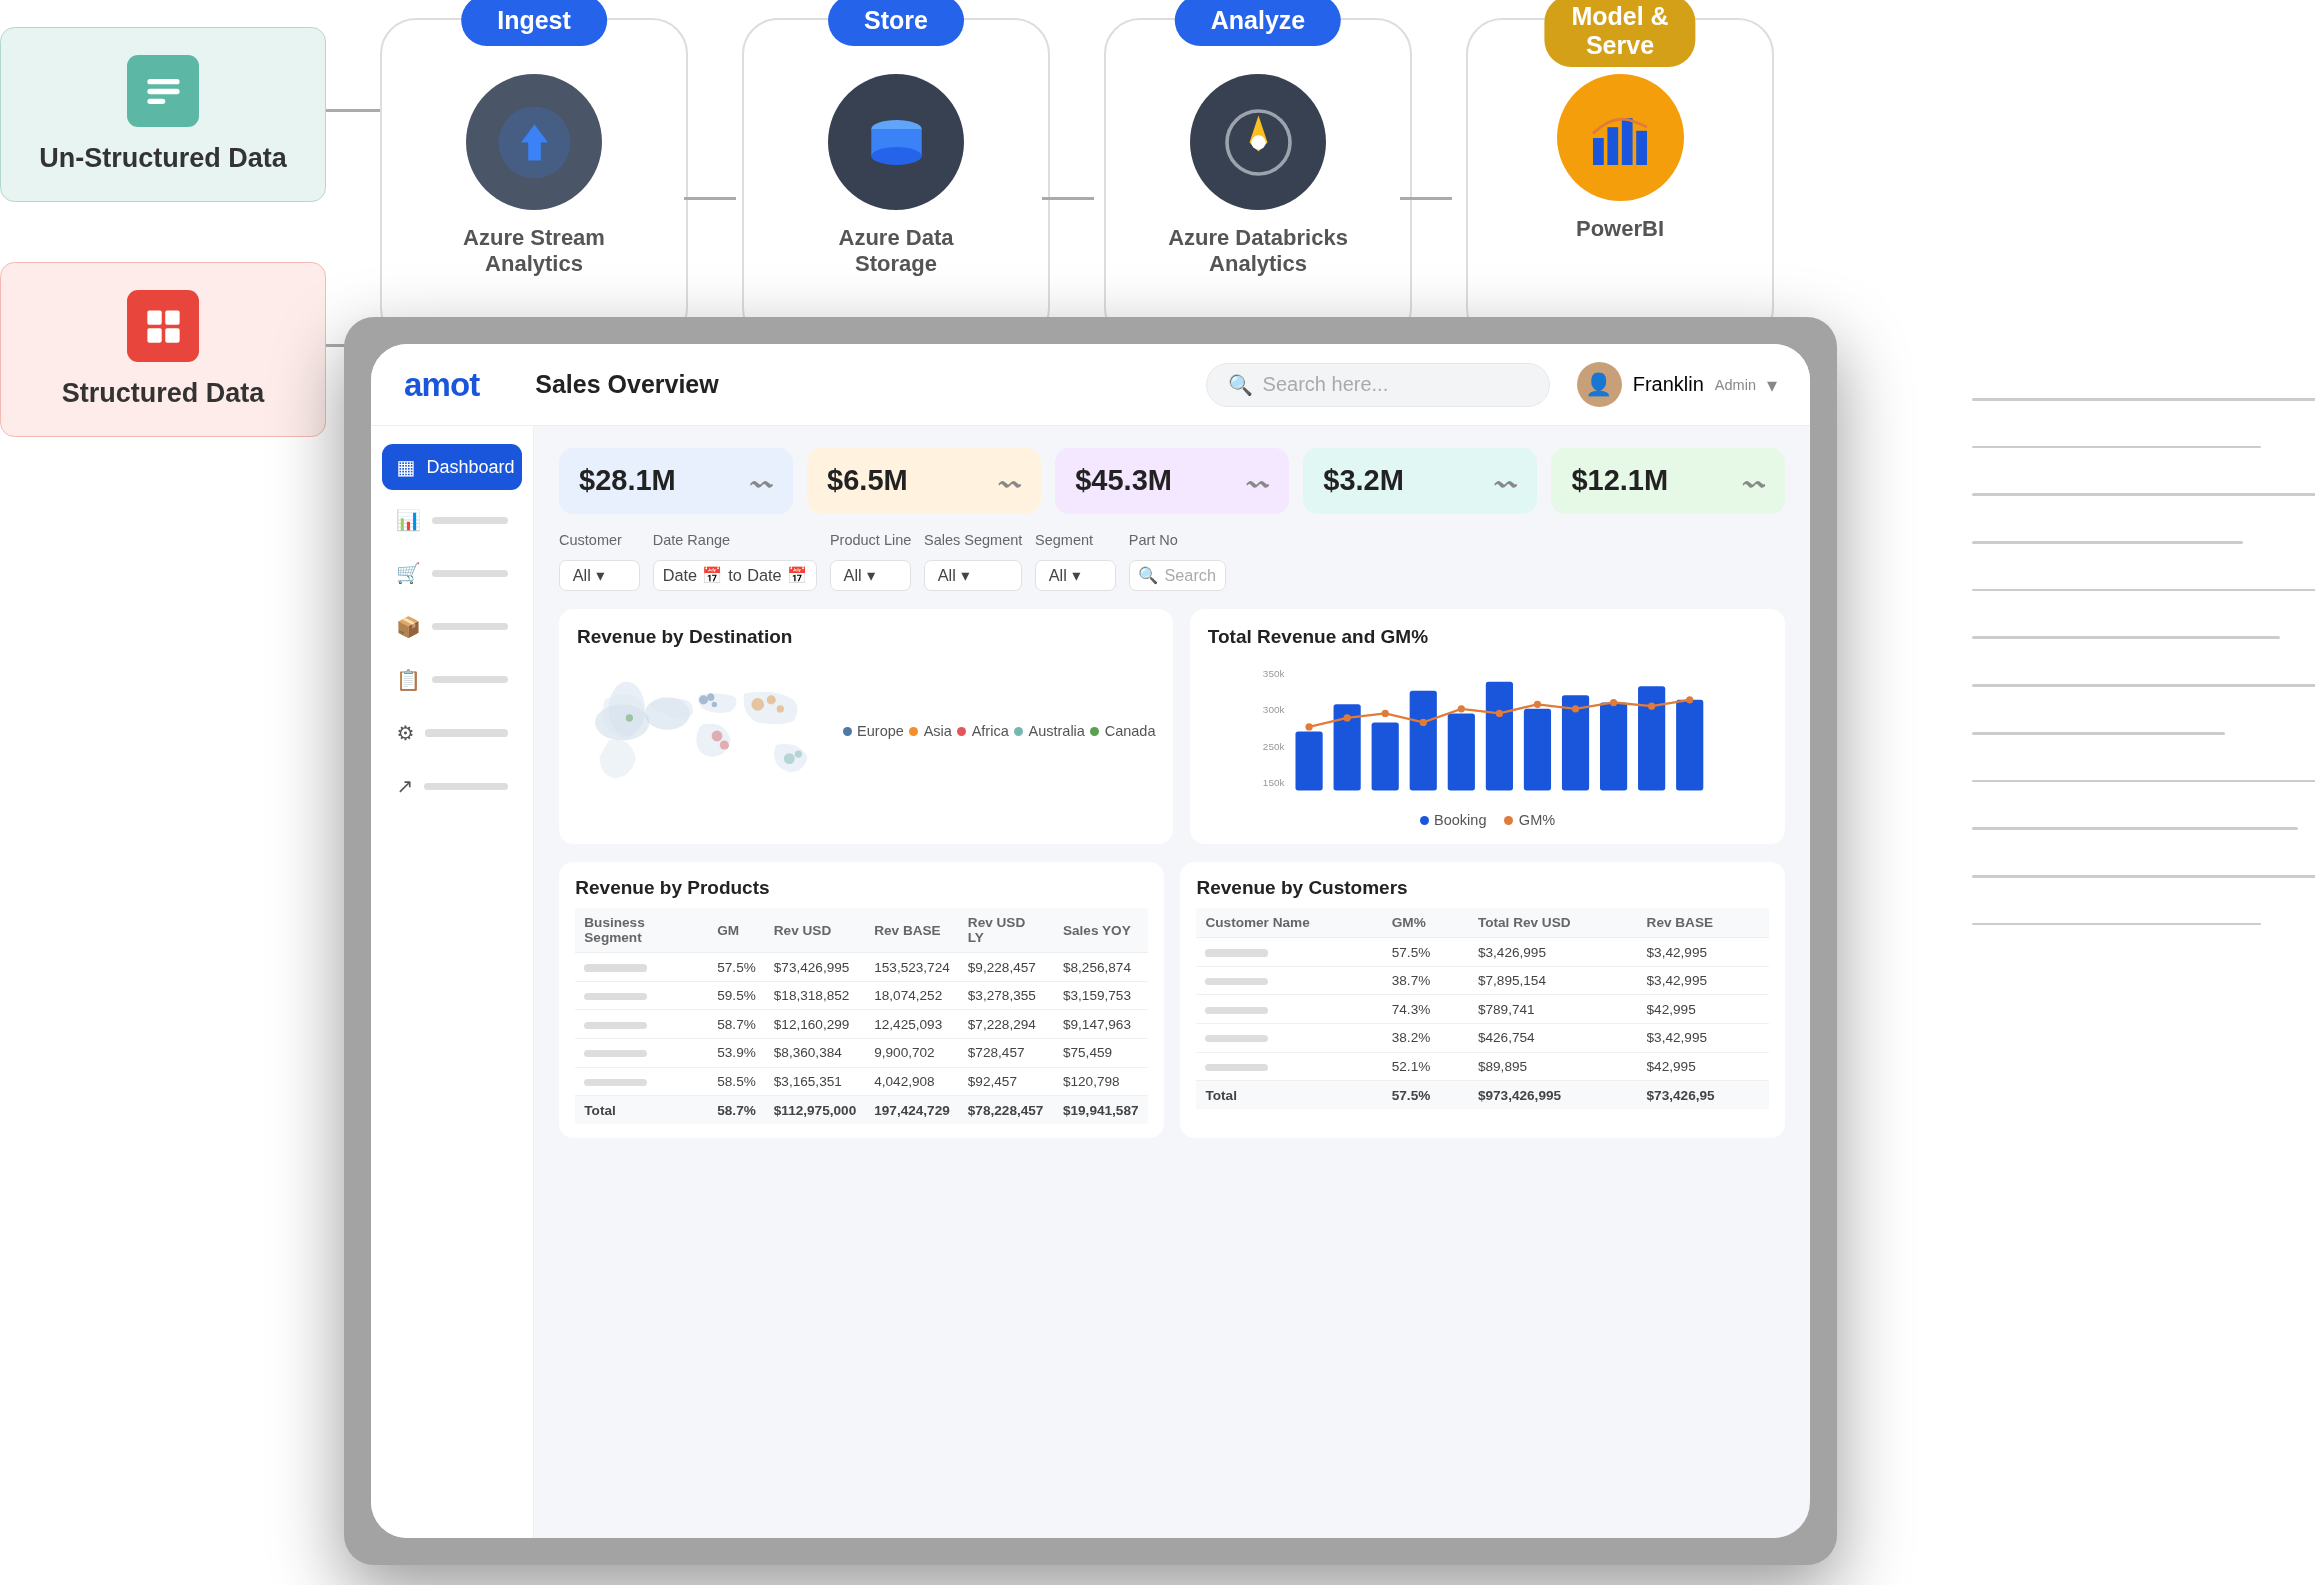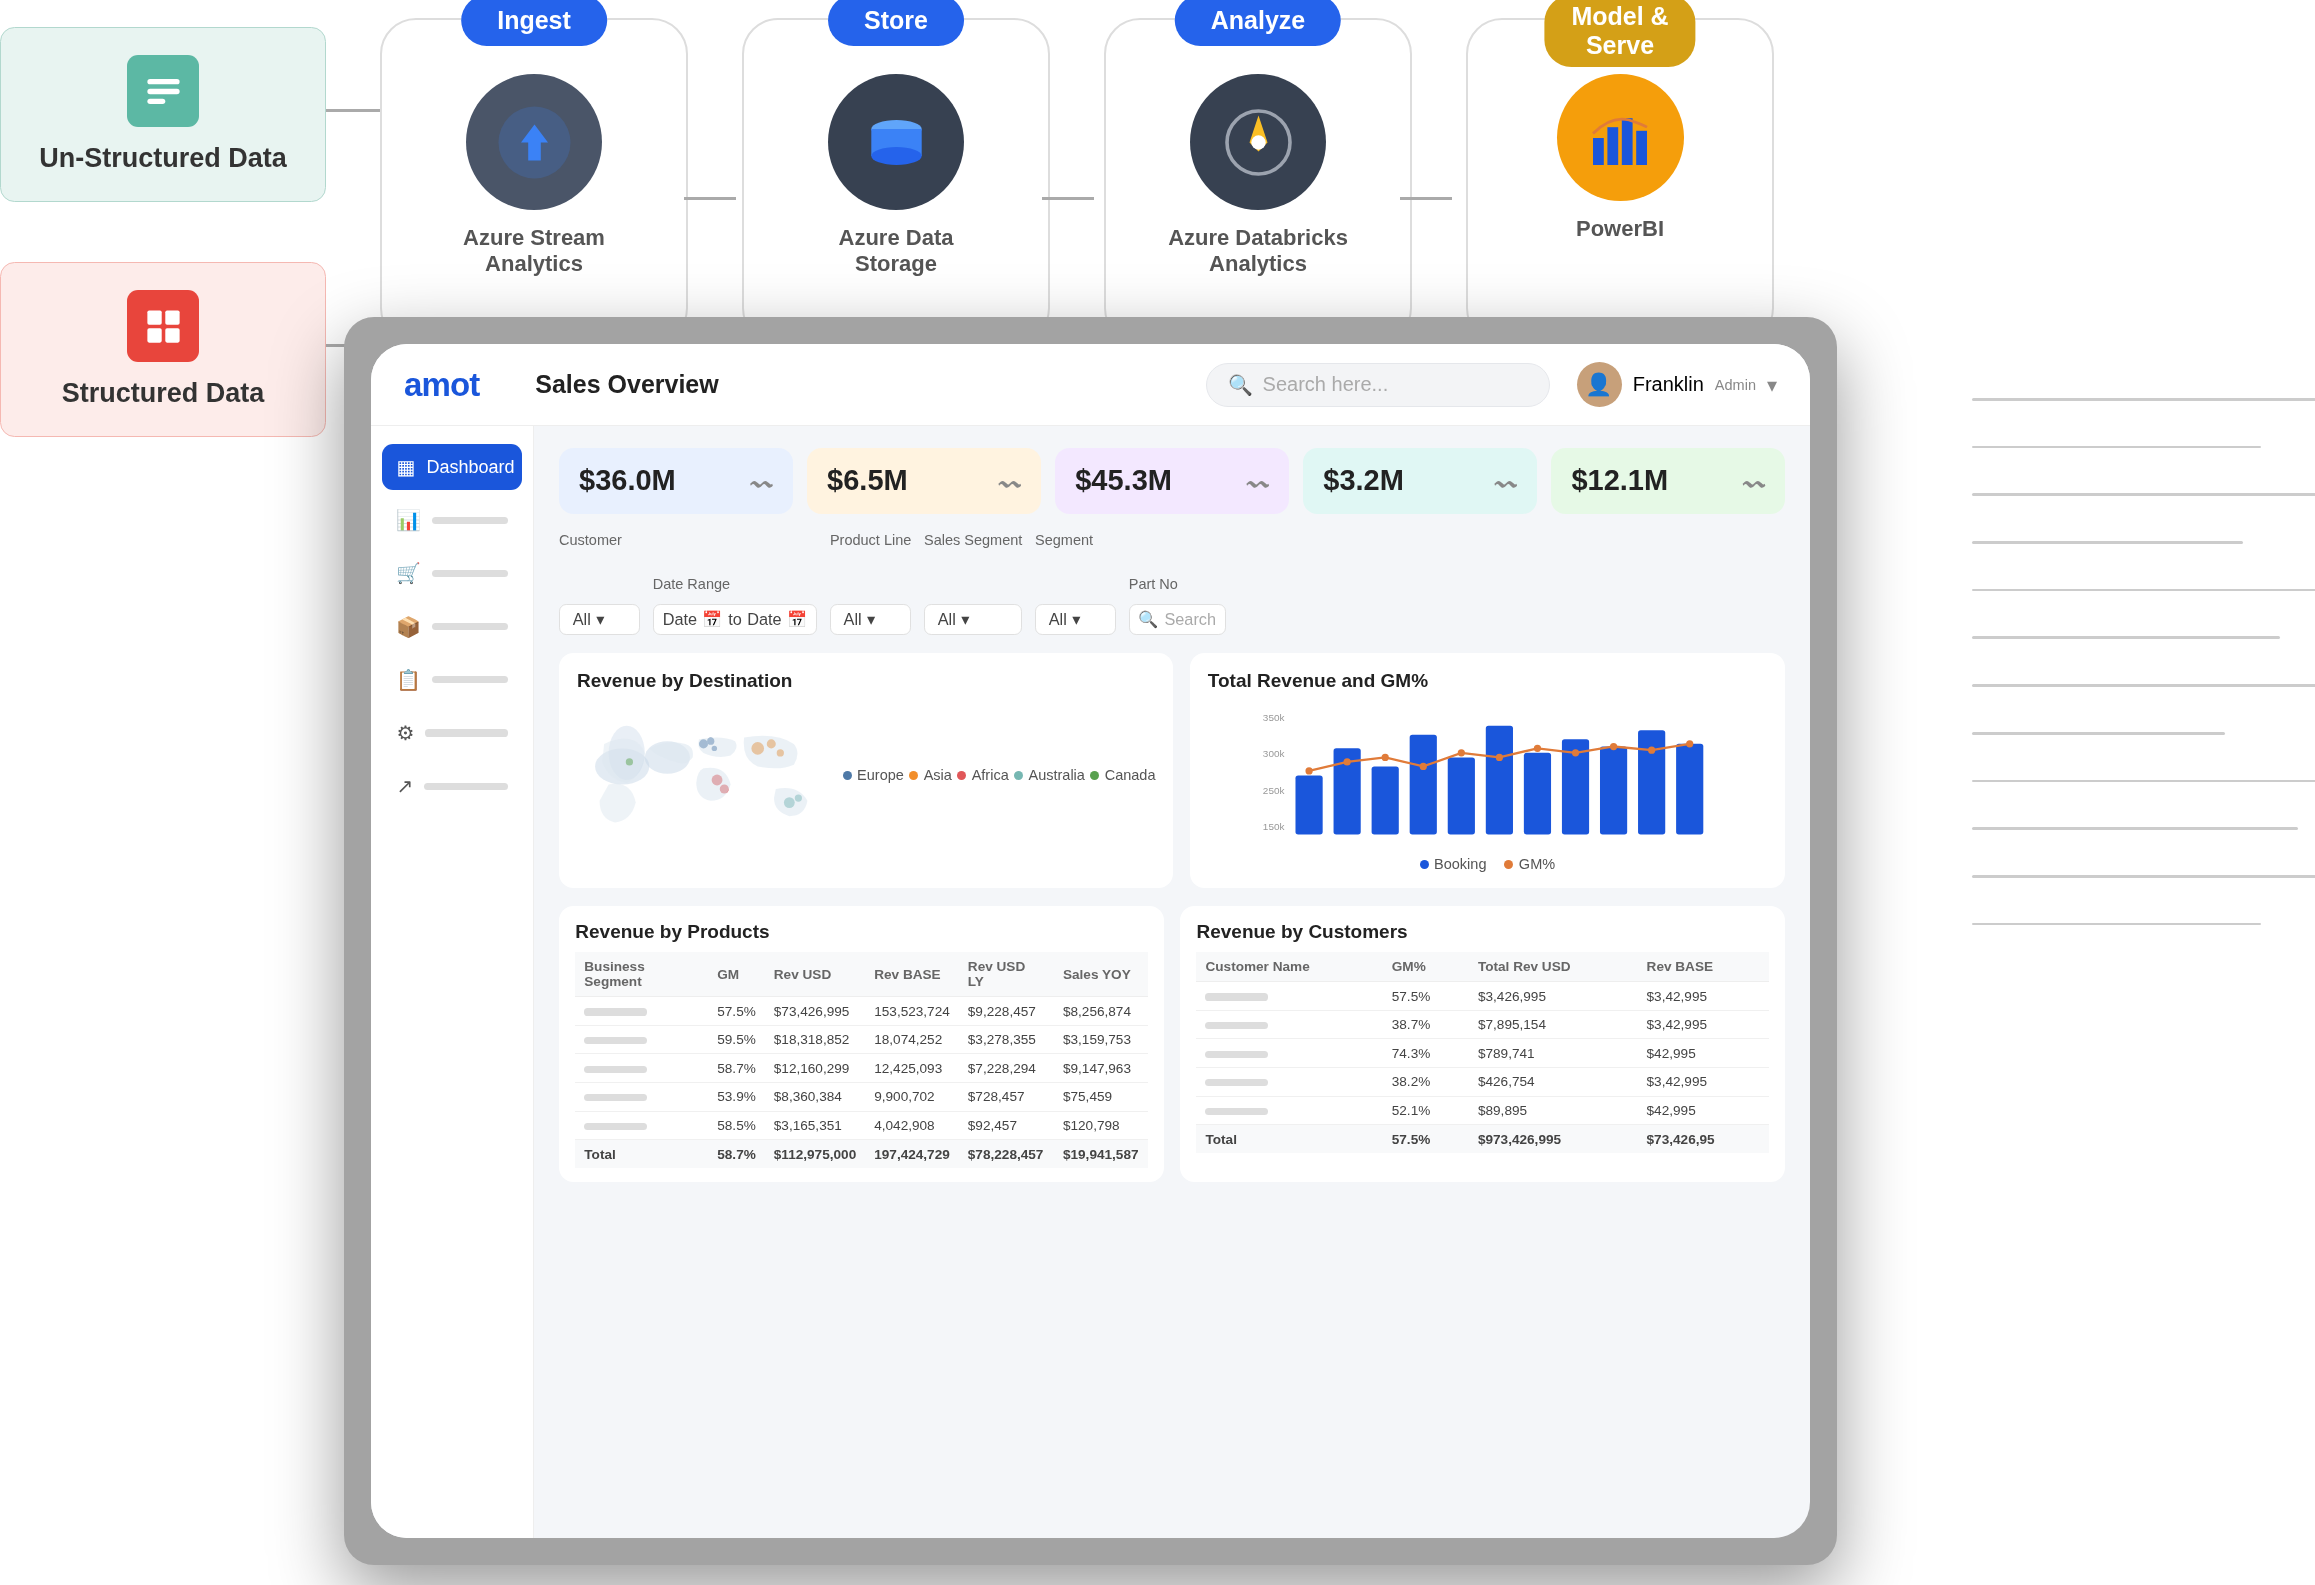--- a/index.html
+++ b/index.html
@@ -283,21 +283,20 @@
       background: #fff;
       border: 0.9px solid #e0e0e0;
       border-radius: 7.2px;
       padding: 5.4px 12.7px;
       font-size: 16.3px;
       color: #444;
       display: flex;
       align-items: center;
       gap: 5.4px;
       min-width: 81px;
-      margin-top: 44px;
     }
     .filter-select-search {
       background: #fff;
       border: 0.9px solid #e0e0e0;
       border-radius: 7.2px;
       padding: 5.4px 9px;
       font-size: 16.3px;
       color: #aaa;
       display: flex;
       align-items: center;
@@ -574,21 +573,21 @@
           <span class="sidebar-icon">↗</span>
           <div class="sidebar-label-bar"></div>
         </div>
       </div>
 
       <div class="content">
 
         <div class="kpi-row">
           <div class="kpi-card blue">
             <div class="kpi-top">
-              <div class="kpi-value">$36.0M</div>
+              <div class="kpi-value">$28.1M</div>
               <div class="kpi-icon">〰</div>
             </div>
           </div>
           <div class="kpi-card orange">
             <div class="kpi-top">
               <div class="kpi-value">$6.5M</div>
               <div class="kpi-icon">〰</div>
             </div>
           </div>
           <div class="kpi-card purple">

